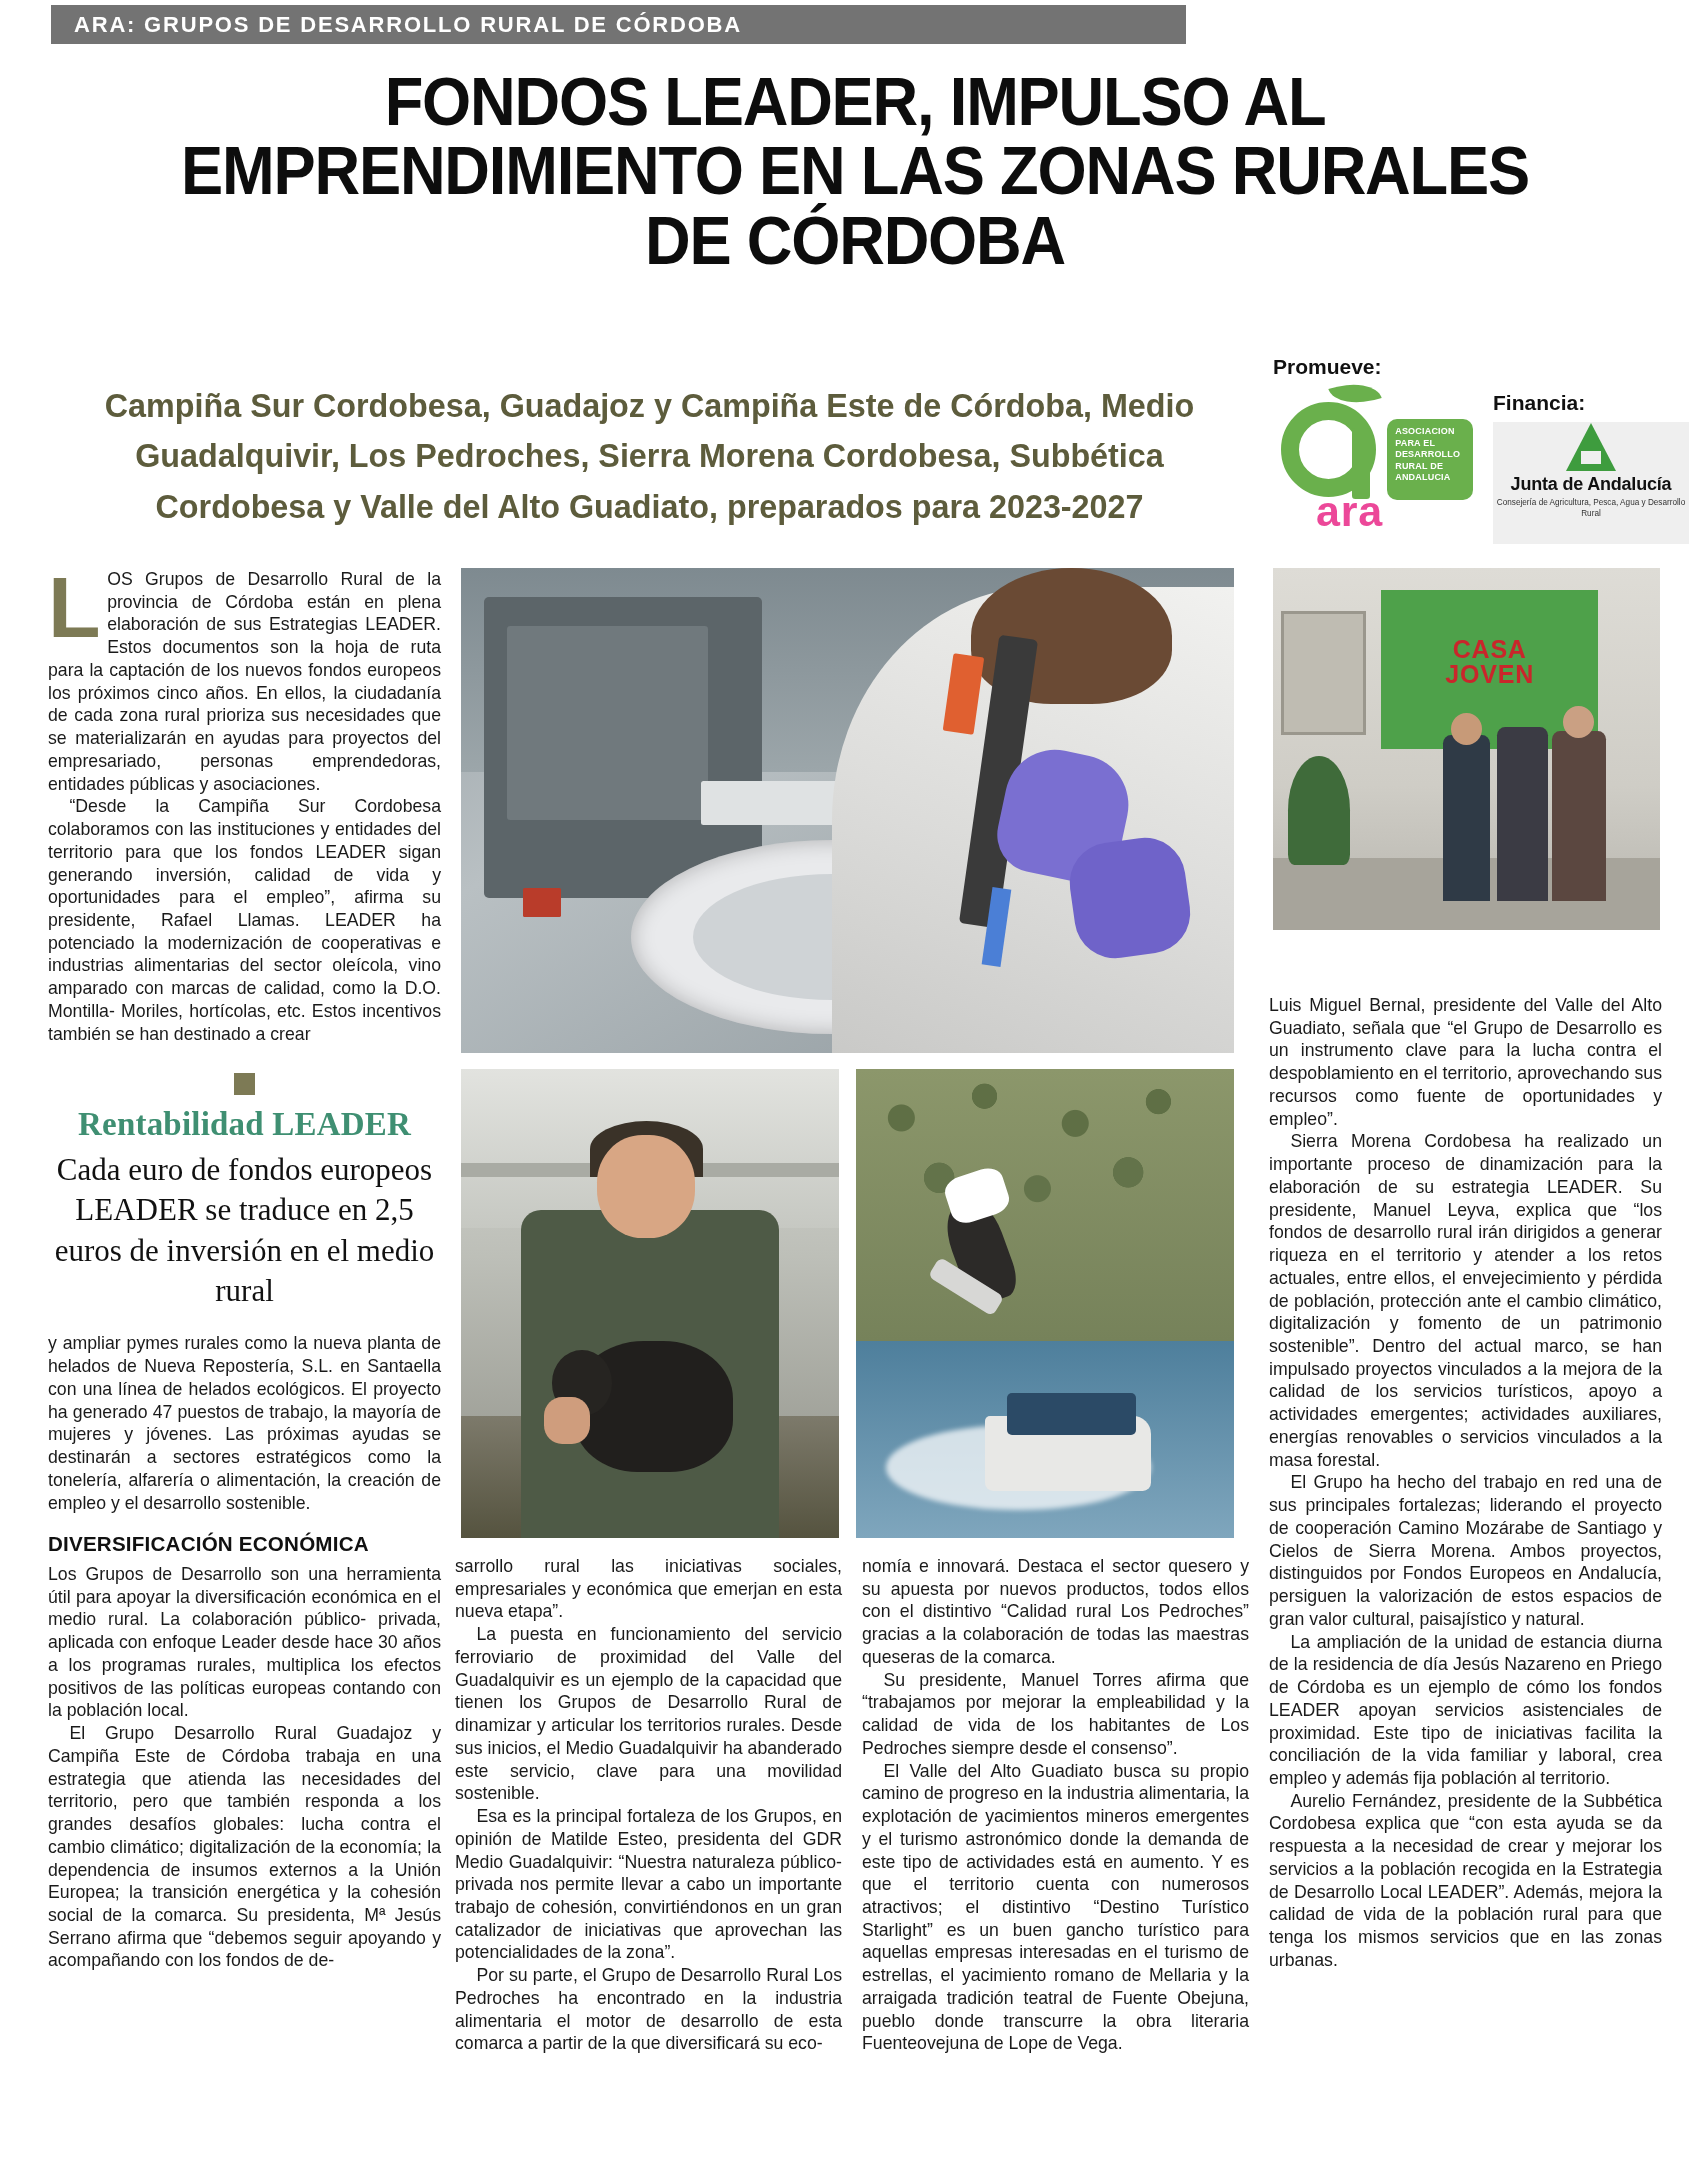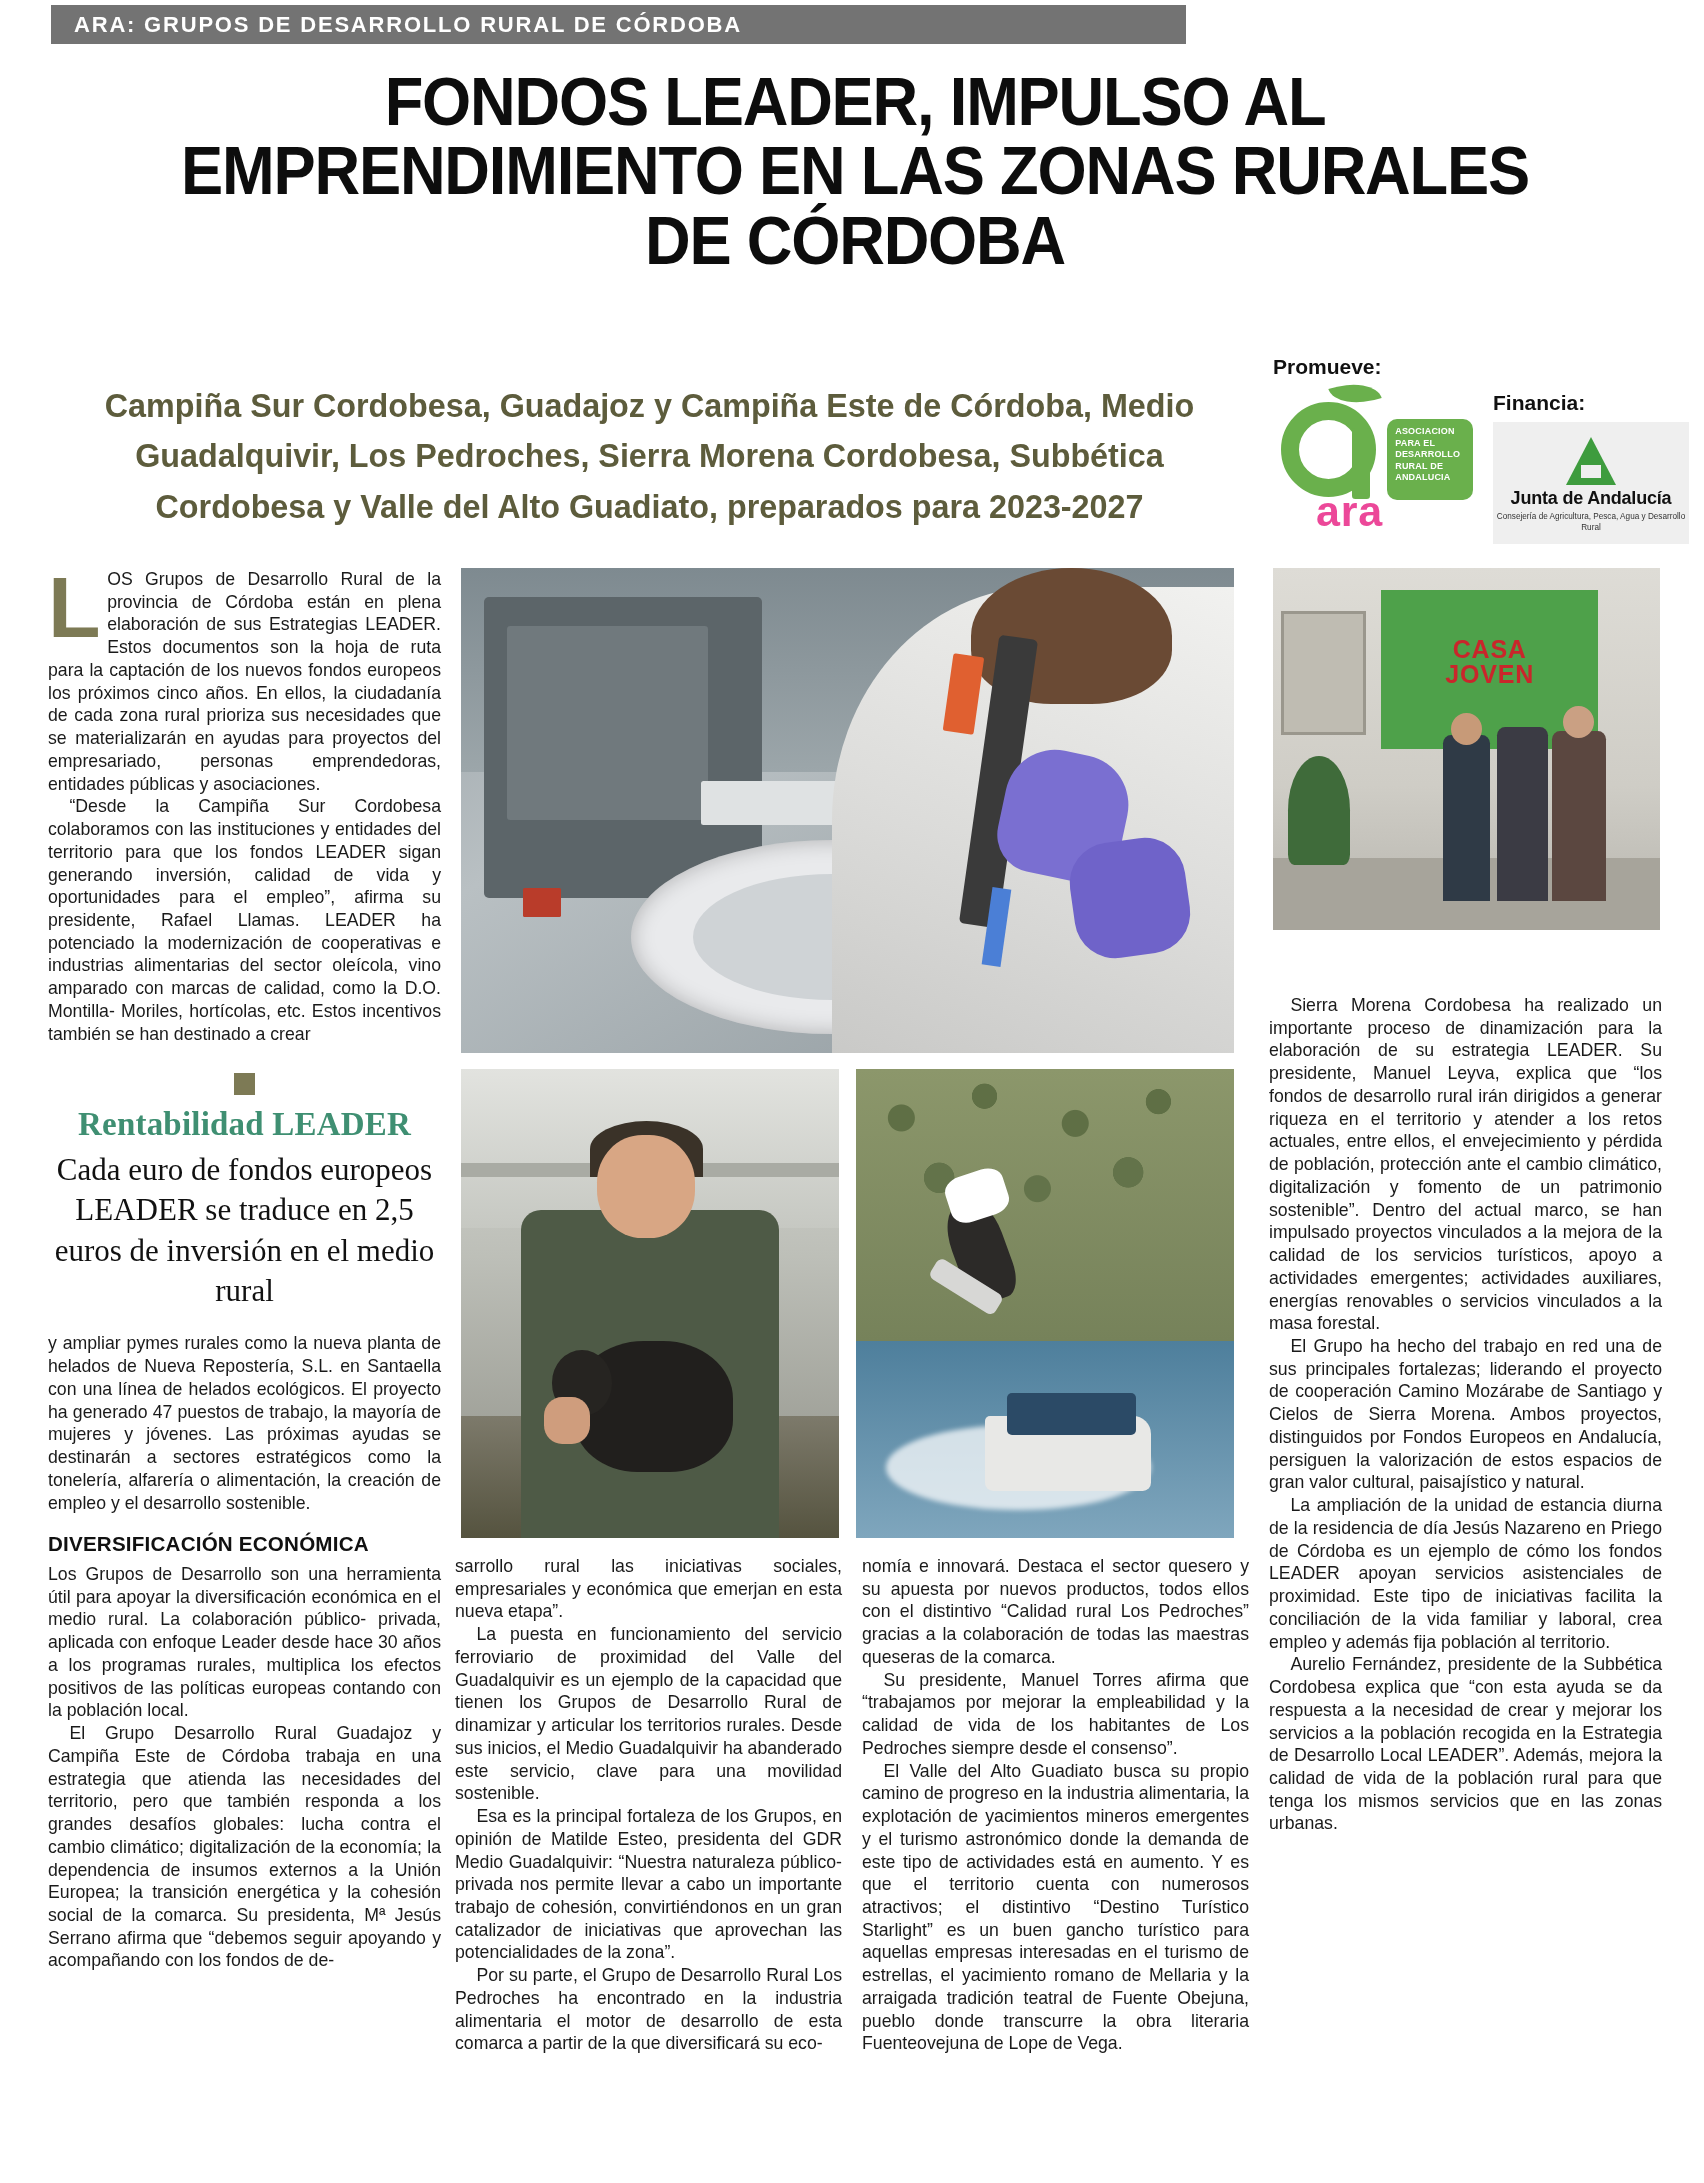--- a/index.html
+++ b/index.html
@@ -90,21 +90,21 @@
   .ara-box{
     position:absolute;left:114px;top:33px;width:86px;height:81px;
     background:#6ab04c;border-radius:10px;
     padding:7.4px 6.6px 0 8.2px;box-sizing:border-box;
     color:#fff;font-size:9px;line-height:1.28;font-weight:bold;
     letter-spacing:0.2px;
   }
   .junta-box{
     position:absolute;left:0;top:31px;width:196px;height:122px;background:#efefef;
     display:flex;flex-direction:column;align-items:center;justify-content:flex-start;
-    padding-top:15px;box-sizing:border-box;
+    padding-top:1px;box-sizing:border-box;
   }
   .junta-a{
     width:0;height:0;border-left:25px solid transparent;border-right:25px solid transparent;
     border-bottom:48px solid #3e9c3e;position:relative;margin-bottom:1.6px;
   }
   .junta-a:after{
     content:"";position:absolute;left:-10px;top:28px;width:20px;height:13px;
     background:#efefef;
   }
   .junta-name{
@@ -357,20 +357,21 @@
     <p>Por su parte, el Grupo de Desarrollo Rural Los Pedroches ha encontrado en la industria alimentaria el motor de desarrollo de esta comarca a partir de la que diversificará su eco-</p>
   </div>
 
   <div class="col body-text" style="left:862px;top:1555px;width:387px;">
     <p class="first">nomía e innovará.  Destaca el sector quesero y su apuesta por nuevos productos, todos ellos con el distintivo “Calidad rural Los Pedroches” gracias a la colaboración de todas las maestras queseras de la comarca.</p>
     <p>Su presidente, Manuel Torres afirma que “trabajamos por mejorar la empleabilidad y la calidad de vida de los habitantes de Los Pedroches siempre desde el consenso”.</p>
     <p>El Valle del Alto Guadiato busca su propio camino de progreso en la industria alimentaria, la explotación de yacimientos mineros emergentes y el turismo astronómico donde la demanda de este tipo de actividades está en aumento. Y es que el territorio cuenta con numerosos atractivos; el distintivo “Destino Turístico Starlight” es un buen gancho turístico para aquellas empresas interesadas en el turismo de estrellas, el yacimiento romano de Mellaria y la arraigada tradición teatral de Fuente Obejuna, pueblo donde transcurre la obra literaria Fuenteovejuna de Lope de Vega.</p>
   </div>
 
   <div class="col body-text" style="left:1269px;top:994px;width:393px;">
+    <p class="first">Luis Miguel Bernal, presidente del Valle del Alto Guadiato, señala que “el Grupo de Desarrollo es un instrumento clave para la lucha contra el despoblamiento en el territorio, aprovechando sus recursos como fuente de oportunidades y empleo”.</p>
     <p>Sierra Morena Cordobesa ha realizado un importante proceso de dinamización para la elaboración de su estrategia LEADER. Su presidente, Manuel Leyva, explica que “los fondos de desarrollo rural irán dirigidos a generar riqueza en el territorio y atender a los retos actuales, entre ellos, el envejecimiento y pérdida de población, protección ante el cambio climático, digitalización y fomento de un patrimonio sostenible”. Dentro del actual marco, se han impulsado proyectos vinculados a la mejora de la calidad de los servicios turísticos, apoyo a actividades emergentes; actividades auxiliares, energías renovables o servicios vinculados a la masa forestal.</p>
     <p>El Grupo ha hecho del trabajo en red una de sus principales fortalezas; liderando el proyecto de cooperación Camino Mozárabe de Santiago y Cielos de Sierra Morena. Ambos proyectos, distinguidos por Fondos Europeos en Andalucía, persiguen la valorización de estos espacios de gran valor cultural, paisajístico y natural.</p>
     <p>La ampliación de la unidad de estancia diurna de la residencia de día Jesús Nazareno en Priego de Córdoba es un ejemplo de cómo los fondos LEADER apoyan servicios asistenciales de proximidad. Este tipo de iniciativas facilita la conciliación de la vida familiar y laboral, crea empleo y además fija población al territorio.</p>
     <p>Aurelio Fernández, presidente de la Subbética Cordobesa explica que “con esta ayuda se da respuesta a la necesidad de crear y mejorar los servicios a la población recogida en la Estrategia de Desarrollo Local LEADER”. Además, mejora la calidad de vida de la población rural para que tenga los mismos servicios que en las zonas urbanas.</p>
   </div>
 
 </div>
 
 
 </body></html>

